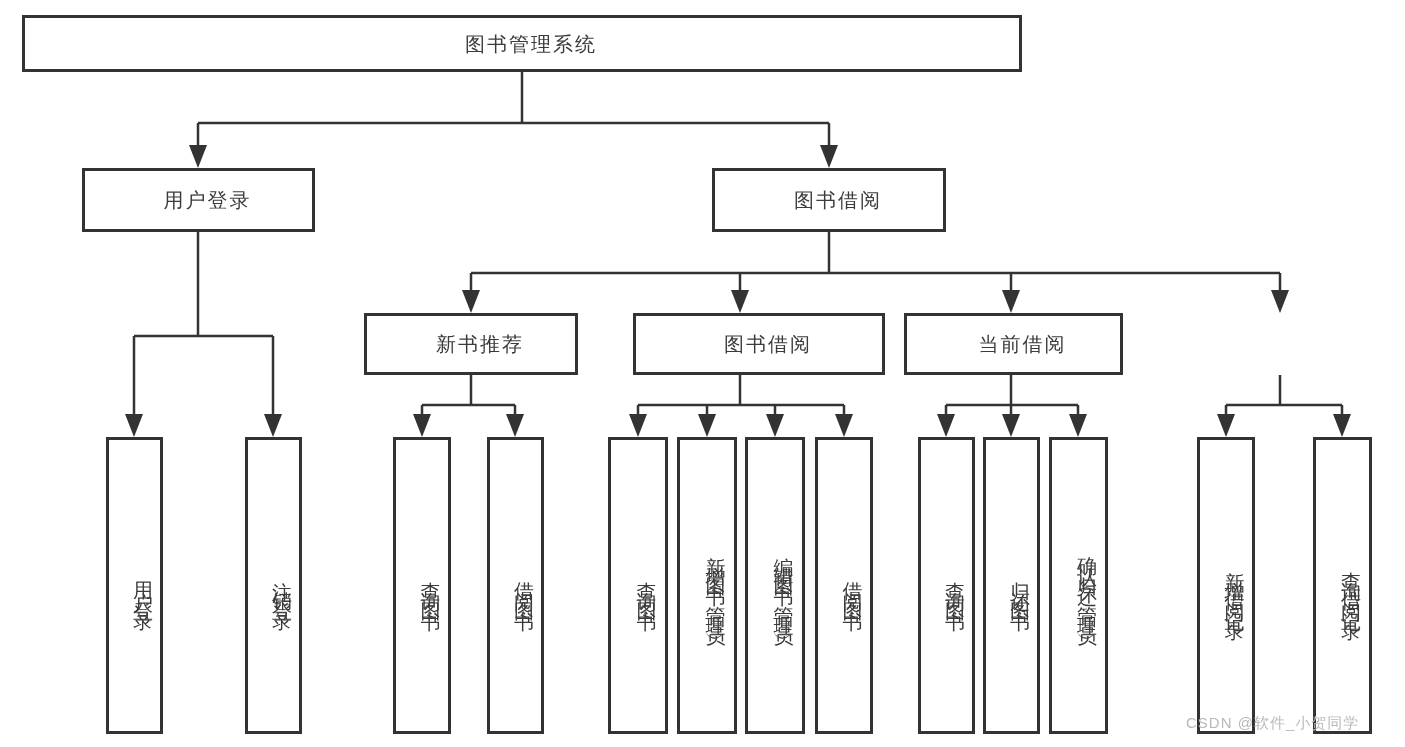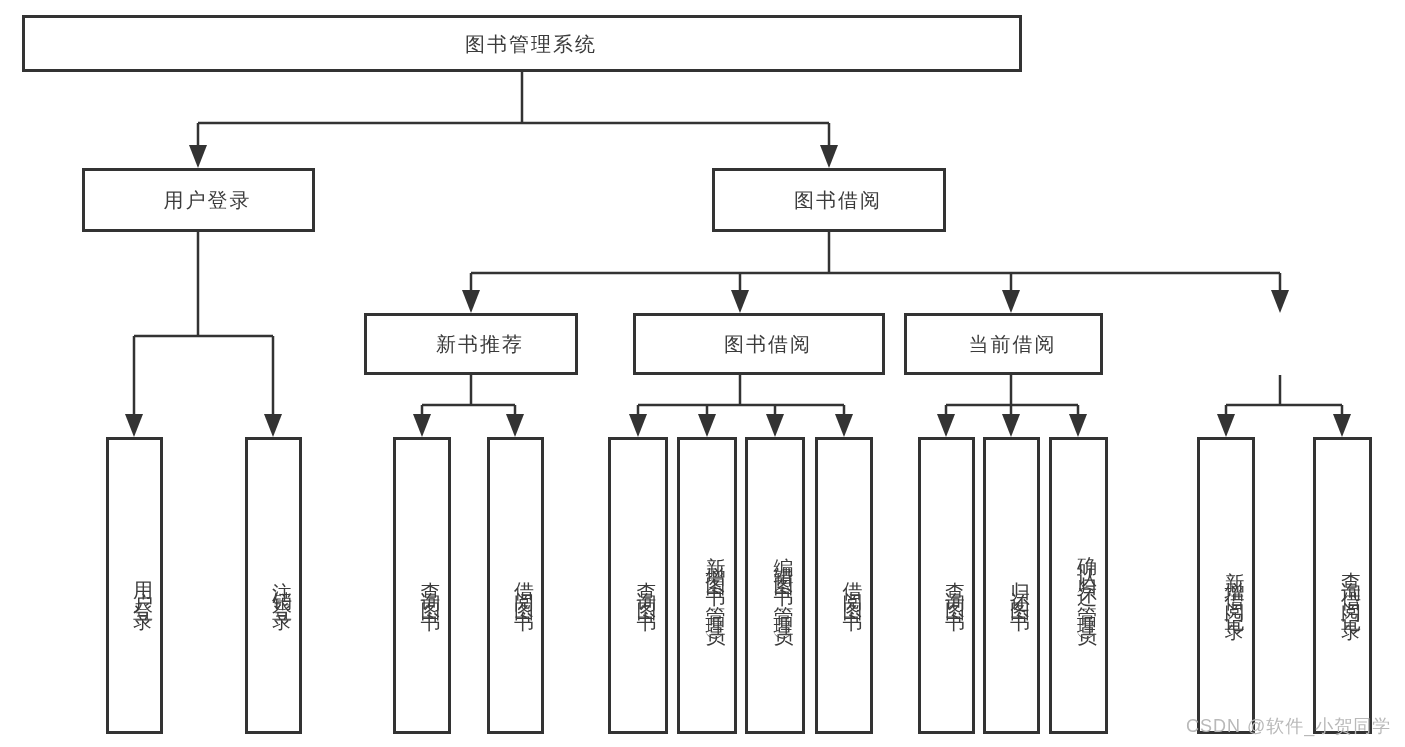--- a/index.html
+++ b/index.html
@@ -40,21 +40,21 @@
   .vbox {
     writing-mode: vertical-rl;
     letter-spacing: 10px;
     font-size: 20px;
   }
   .watermark {
     position: absolute;
     left: 1186px;
     top: 714px;
     width: 215px;
-    font-size: 18px;
+    font-size: 15px;
     letter-spacing: 1px;
     color: #b9b9b9;
     white-space: nowrap;
   }
 </style>
 </head>
 <body>
 
 <div class="stage">
 
@@ -137,21 +137,21 @@
   <div class="box" style="left:712px; top:168px; width:234px; height:64px;">
     <span>图书借阅</span>
   </div>
 
   <div class="box" style="left:364px; top:313px; width:214px; height:62px;">
     <span>新书推荐</span>
   </div>
   <div class="box" style="left:633px; top:313px; width:252px; height:62px;">
     <span>图书借阅</span>
   </div>
-  <div class="box" style="left:904px; top:313px; width:199px; height:62px;">
+  <div class="box" style="left:904px; top:313px; width:219px; height:62px;">
     <span>当前借阅</span>
   </div>
 
   <div class="box vbox" style="left:106px; top:437px; width:57px; height:297px;">
     <span>用户登录</span>
   </div>
   <div class="box vbox" style="left:245px; top:437px; width:57px; height:297px;">
     <span>注销登录</span>
   </div>
 

